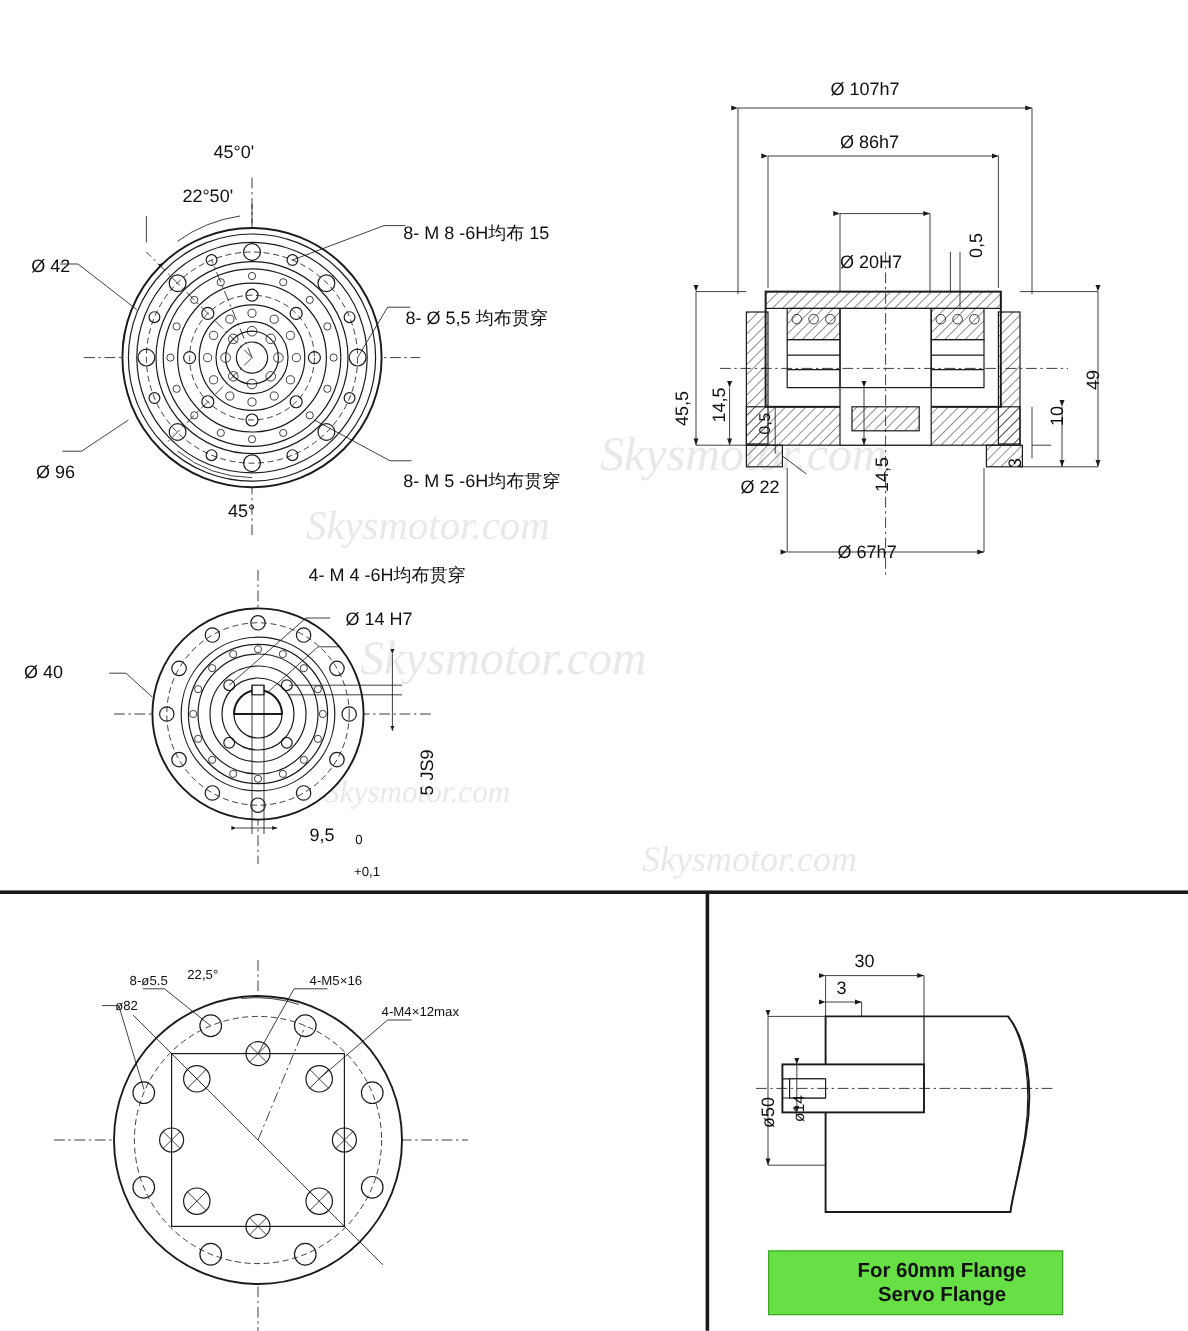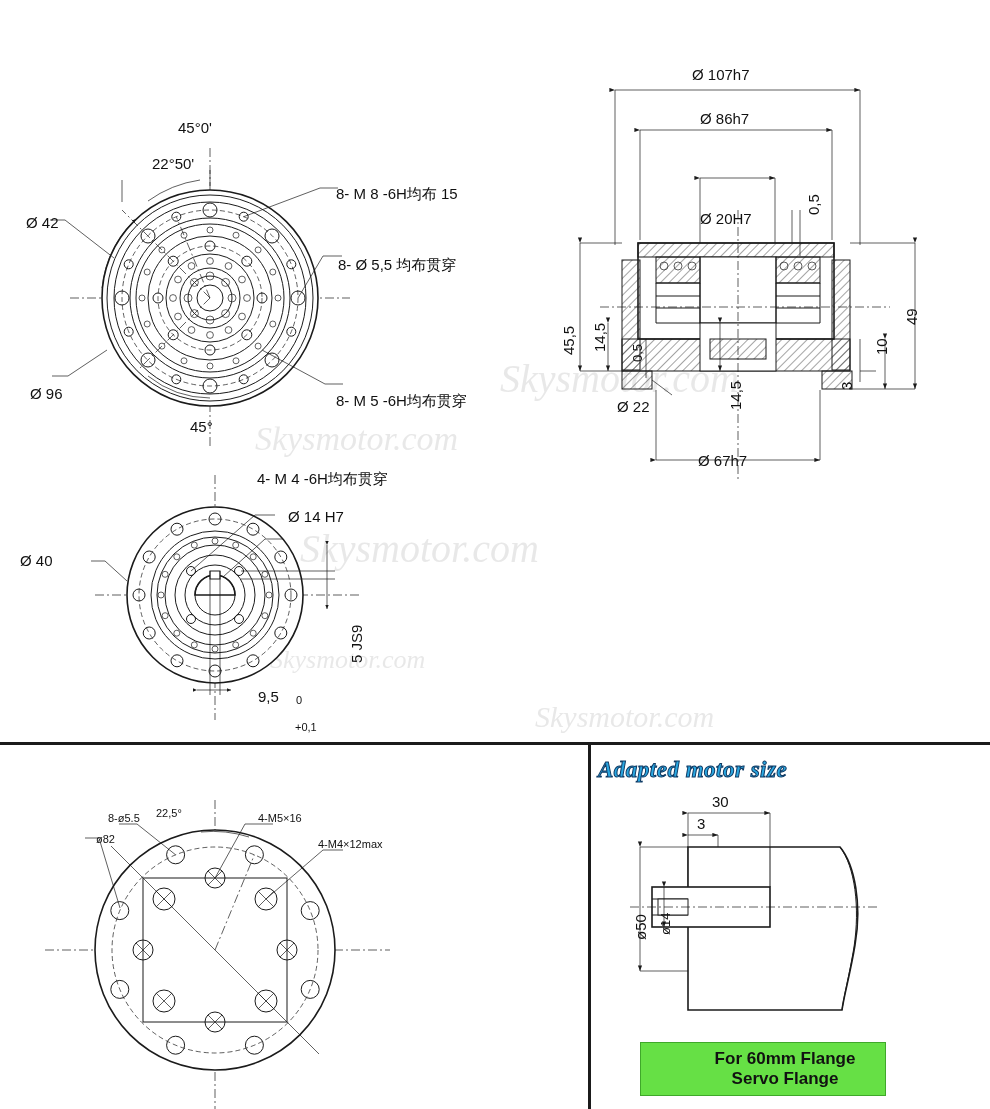--- a/index.html
+++ b/index.html
@@ -100,21 +100,20 @@
       </pattern>
       <marker id="ar" markerWidth="9" markerHeight="9" refX="8" refY="3" orient="auto">
         <path d="M0,0 L8,3 L0,6 z" fill="#1b1b1b"></path>
       </marker>
       <marker id="arS" markerWidth="7" markerHeight="7" refX="6" refY="2.5" orient="auto">
         <path d="M0,0 L6,2.5 L0,5 z" fill="#1b1b1b"></path>
       </marker>
     </defs>
   </svg>
 
-  <div class="title" id="motor-title">Adapted motor size</div>
 
   <div class="divider" id="divider-h"></div>
   <div class="divider" id="divider-v"></div>
 
   <div class="wm" id="wm1">Skysmotor.com</div>
   <div class="wm" id="wm2">Skysmotor.com</div>
   <div class="wm" id="wm3">Skysmotor.com</div>
   <div class="wm" id="wm4">Skysmotor.com</div>
   <div class="wm" id="wm5">Skysmotor.com</div>
 

